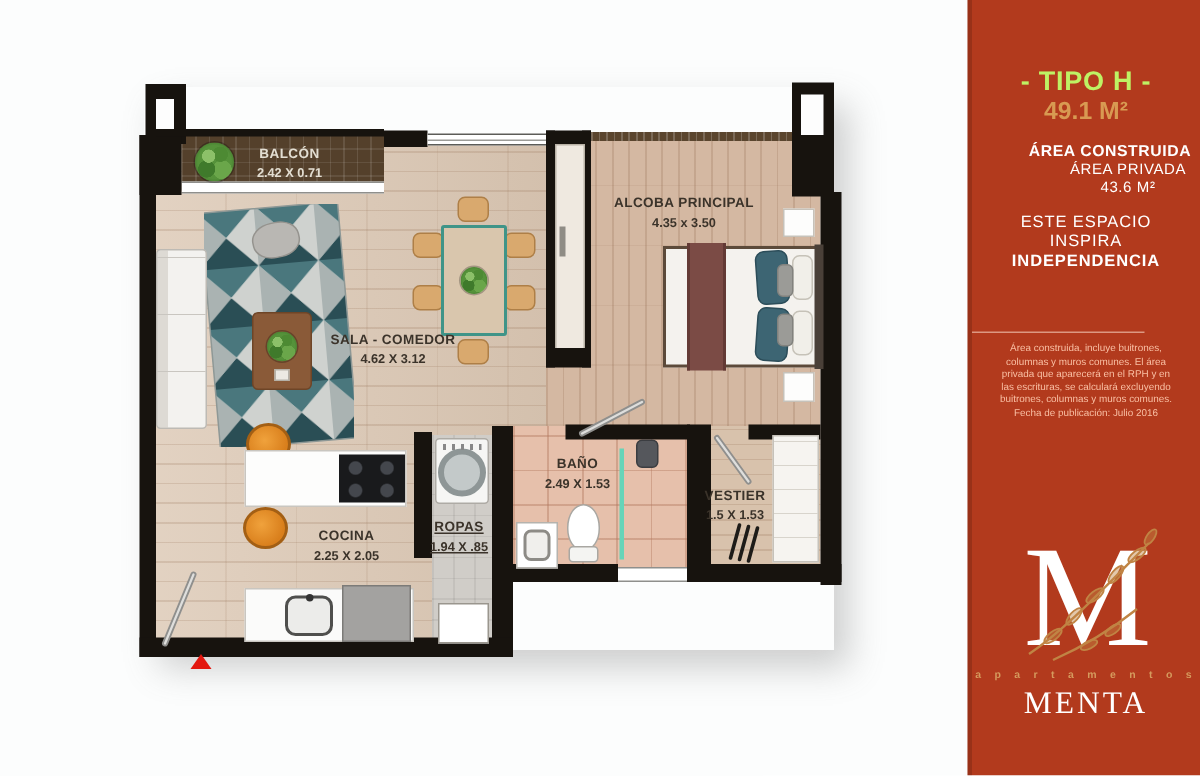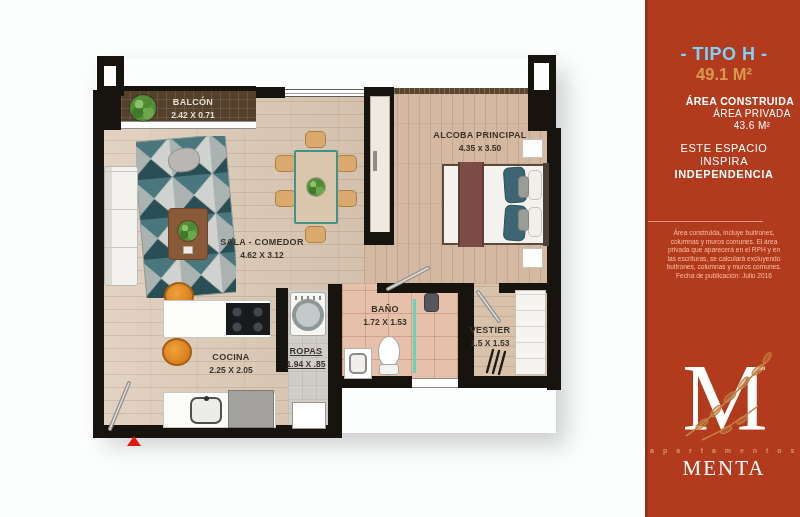--- a/index.html
+++ b/index.html
@@ -217,48 +217,48 @@
         <line x1="499" y1="374" x2="505" y2="352" stroke="#1d1b18" stroke-width="2.4"></line>
       </g>
     </svg>
 
     <div class="tri" style="left:127px;top:436px;border-bottom:10px solid #e3170f;"></div>
 
     <div class="lbl lbl-light" style="left:193px;top:96px;">
       <div class="n">BALCÓN</div>
       <div class="d">2.42 X 0.71</div>
     </div>
-    <div class="lbl" style="left:456px;top:129px;margin-left:24px;">
+    <div class="lbl" style="left:456px;top:129px;">
       <div class="n">ALCOBA PRINCIPAL</div>
       <div class="d">4.35 x 3.50</div>
     </div>
-    <div class="lbl" style="left:262px;top:236px;">
+    <div class="lbl" style="left:262px;top:220px;">
       <div class="n">SALA - COMEDOR</div>
       <div class="d">4.62 X 3.12</div>
     </div>
     <div class="lbl" style="left:231px;top:351px;">
       <div class="n">COCINA</div>
       <div class="d">2.25 X 2.05</div>
     </div>
     <div class="lbl" style="left:306px;top:345px;text-decoration:underline;">
       <div class="n">ROPAS</div>
       <div class="d">1.94 X .85</div>
     </div>
     <div class="lbl" style="left:385px;top:303px;">
       <div class="n">BAÑO</div>
-      <div class="d">1.72 X 1.53</div>
+      <div class="d">2.49 X 1.53</div>
     </div>
     <div class="lbl" style="left:490px;top:324px;">
       <div class="n">VESTIER</div>
       <div class="d">1.5 X 1.53</div>
     </div>
   </div>
 
   <div class="sidebar" style="background:#b23a1d;">
-    <div class="c sb-title" style="top:44px;color:#7dd3fc;">- TIPO H -</div>
+    <div class="c sb-title" style="top:44px;color:#bef264;">- TIPO H -</div>
     <div class="c sb-area" style="top:65px;color:#d89a52;">49.1 M²</div>
     <div class="c sb-line-b" style="top:95px;padding-left:16px;">ÁREA CONSTRUIDA</div>
     <div class="c sb-line" style="top:108px;">ÁREA PRIVADA</div>
     <div class="c sb-line" style="top:120px;">43.6 M²</div>
     <div class="c sb-tag" style="top:155px;">INSPIRA</div>
     <div class="c sb-tag" style="top:142px;">ESTE ESPACIO</div>
     <div class="c sb-tag-b" style="top:168px;">INDEPENDENCIA</div>
     <div class="sb-div"></div>
     <div class="sb-disc">
       <span style="display:block">Área construida, incluye buitrones,</span>

